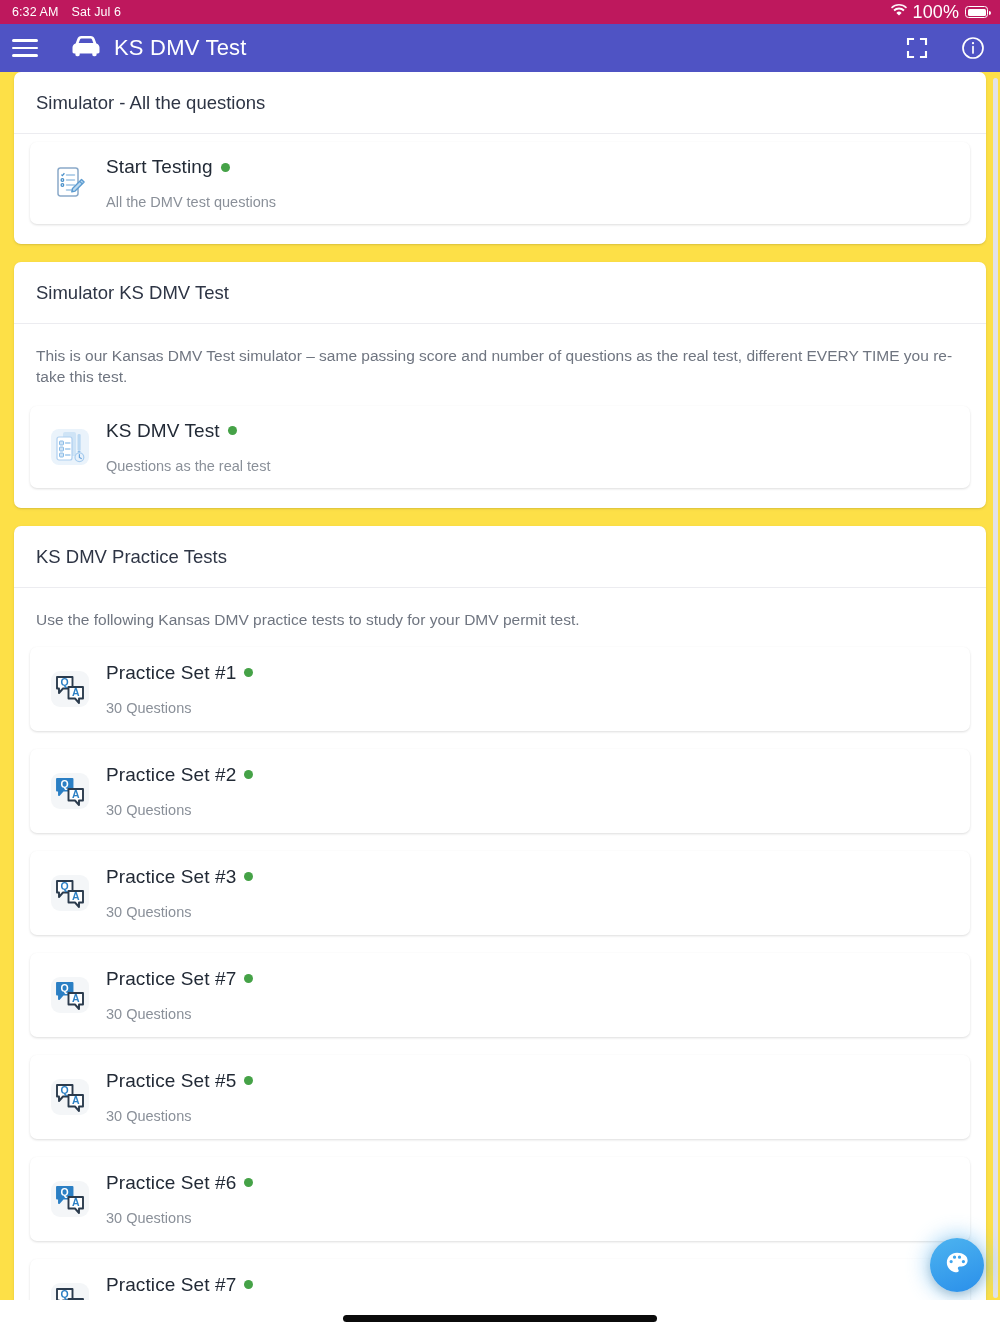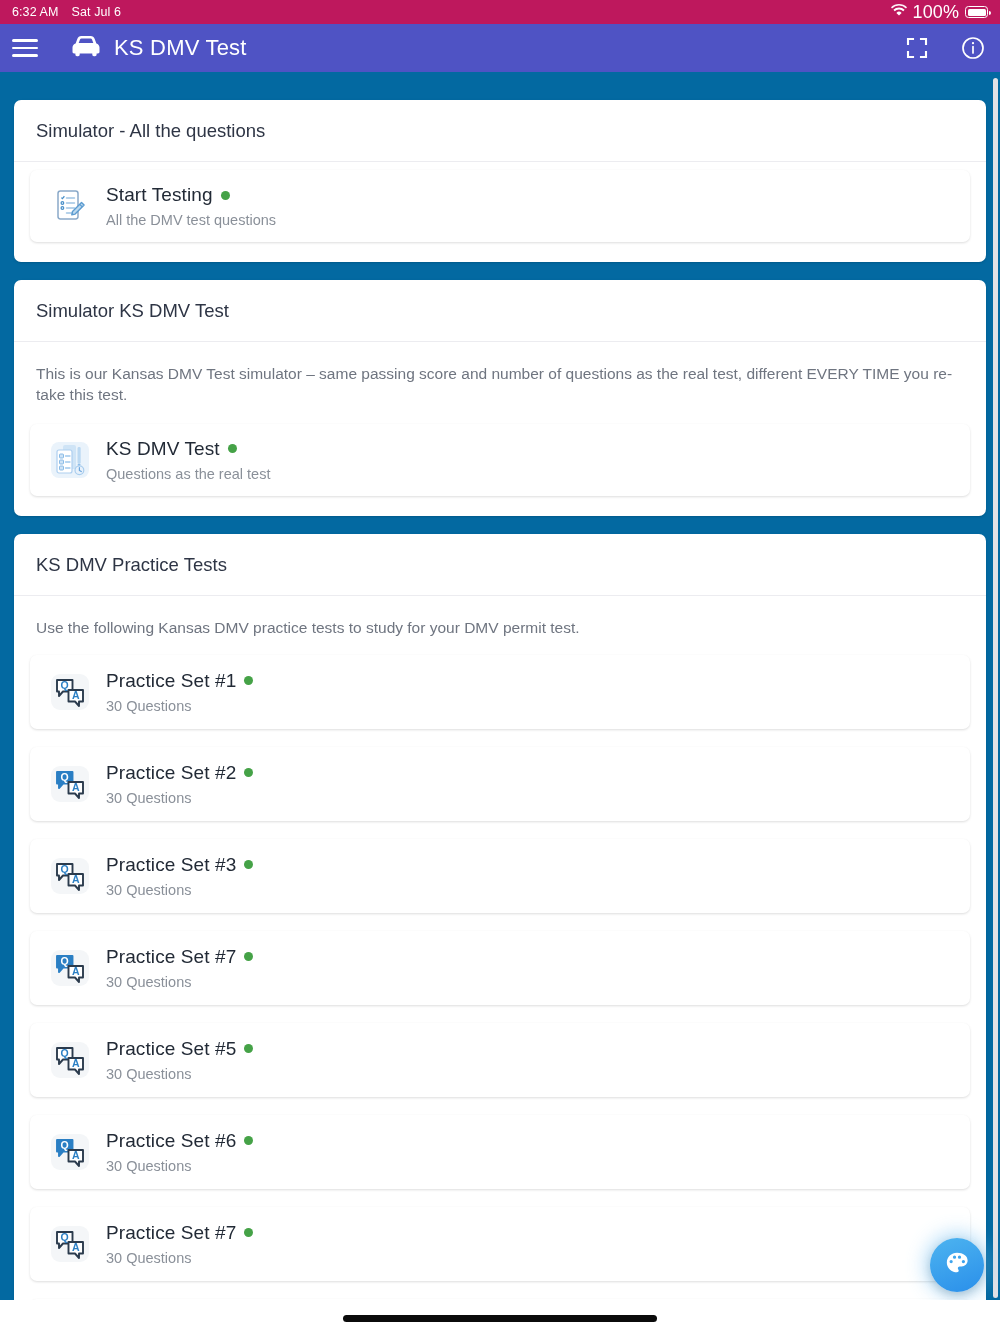--- a/index.html
+++ b/index.html
@@ -38,21 +38,21 @@
   .hamburger { width:26px; height:26px; display:flex; flex-direction:column; justify-content:center; gap:5px; cursor:pointer; }
   .hamburger span { display:block; height:2.4px; background:#fff; border-radius:2px; width:26px; }
   .brand { display:flex; align-items:center; gap:11px; margin-left: 31px; }
   .brand-title { font-size: 22px; font-weight: 500; letter-spacing: .2px; }
   .appbar-right { margin-left:auto; display:flex; align-items:center; gap: 30px; }
   .icon-btn { width:26px; height:26px; display:flex; align-items:center; justify-content:center; cursor:pointer; }
 
   
   .content {
     position:absolute; top:72px; left:0; right:0; bottom:0;
-    background:#0369a1; padding: 28px 0 0 0; overflow:hidden;
+    background:#fde047; padding: 0 0 0 0; overflow:hidden;
   }
   .scrollbar {
     position:absolute; top:78px; right:2px; width:5px; height:1220px;
     background:#e2e2e6; border-radius:3px;
   }
 
   
   .card {
     background:#fff; border-radius:7px; margin: 0 14px 18px 14px;
     box-shadow: 0 1px 3px rgba(0,0,0,.10), 0 1px 1px rgba(0,0,0,.05);
@@ -71,21 +71,21 @@
 
   
   .tile {
     background:#fff; border-radius:7px;
     box-shadow: 0 1px 3px rgba(0,0,0,.09), 0 1px 2px rgba(0,0,0,.05);
     display:flex; align-items:center; gap: 14px;
     padding: 14px 18px; margin-bottom: 0;
     cursor:pointer;
   }
   .tile-icon { width:44px; height:44px; flex:0 0 44px; display:flex; align-items:center; justify-content:center; }
-  .tile-text { display:flex; flex-direction:column; gap:6px; }
+  .tile-text { display:flex; flex-direction:column; gap:16px; }
   .tile-title { font-size:19px; color:#222a36; display:flex; align-items:center; gap:8px; letter-spacing:.1px; }
   .tile-sub { font-size:14.5px; color:#8a9099; }
   .dot { width:9px; height:9px; border-radius:50%; background:#45a247; display:inline-block; }
 
   
   .plist { padding: 6px 16px 14px 16px; display:flex; flex-direction:column; gap:18px; }
   .plist .tile { padding: 15px 18px; }
 
   
   .fab {

